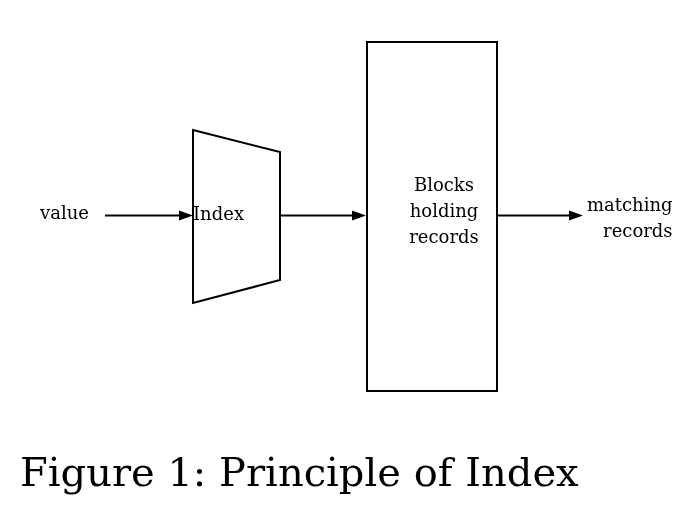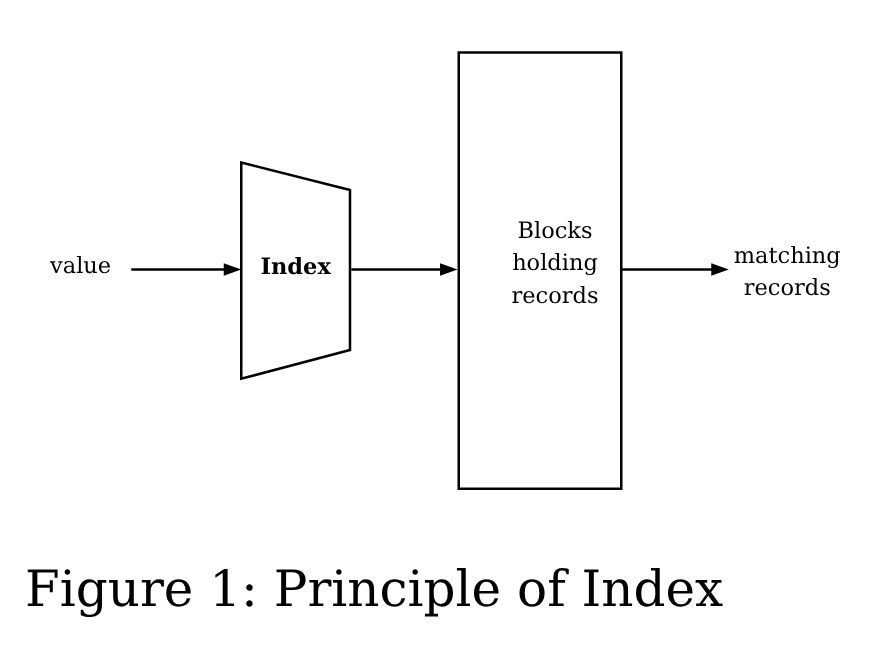--- a/index.html
+++ b/index.html
@@ -43,33 +43,31 @@
     color: #000000;
   }
   .lbl-value {
     left: 40px;
     top: 200px;
   }
   .lbl-index {
     left: 193px;
     top: 201px;
     width: 87px;
-    text-align: center;
-    font-weight: bold;
   }
   .lbl-blocks {
     left: 367px;
     top: 172px;
     width: 154px;
     text-align: center;
   }
   .lbl-matching {
     left: 587px;
     top: 192px;
-    text-align: center;
+    text-align: right;
   }
   .caption {
     position: absolute;
     left: 20px;
     top: 448px;
     width: 680px;
     font-size: 40px;
     line-height: 48px;
     color: #000000;
   }

